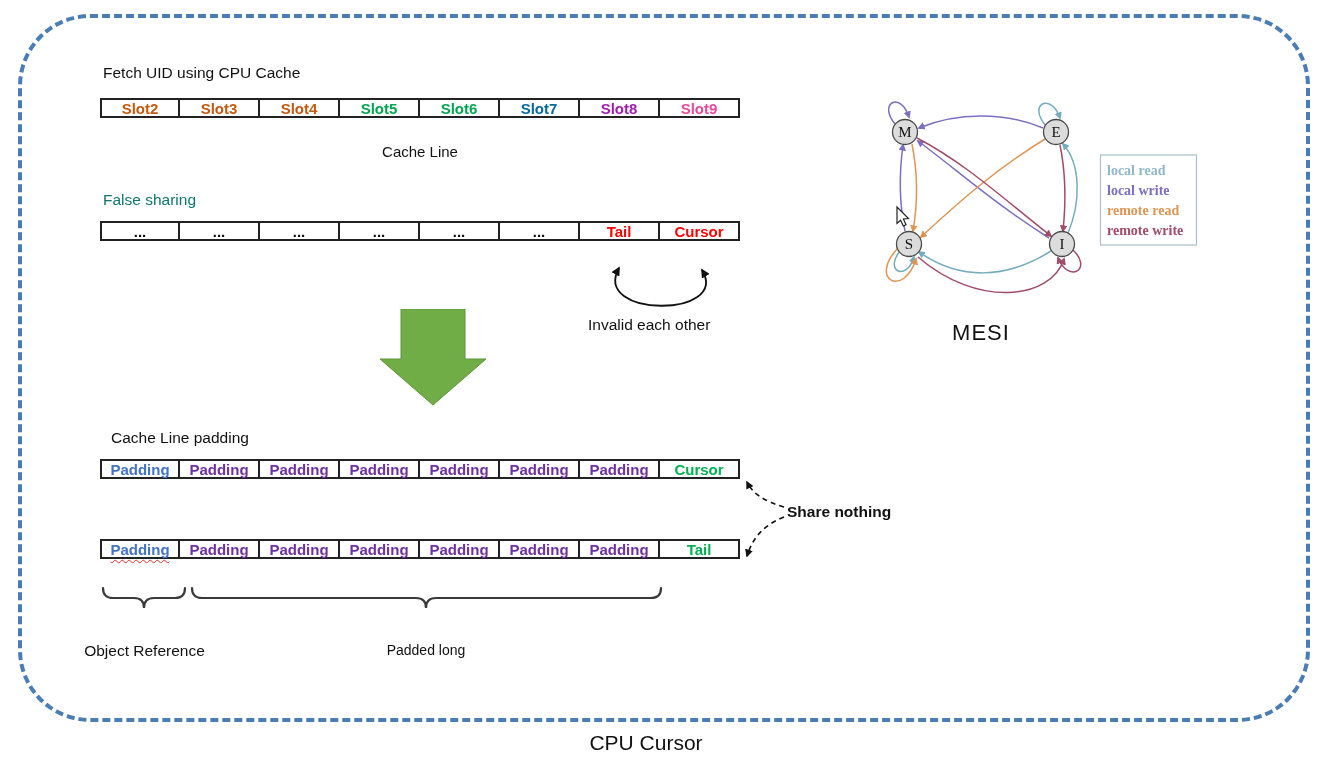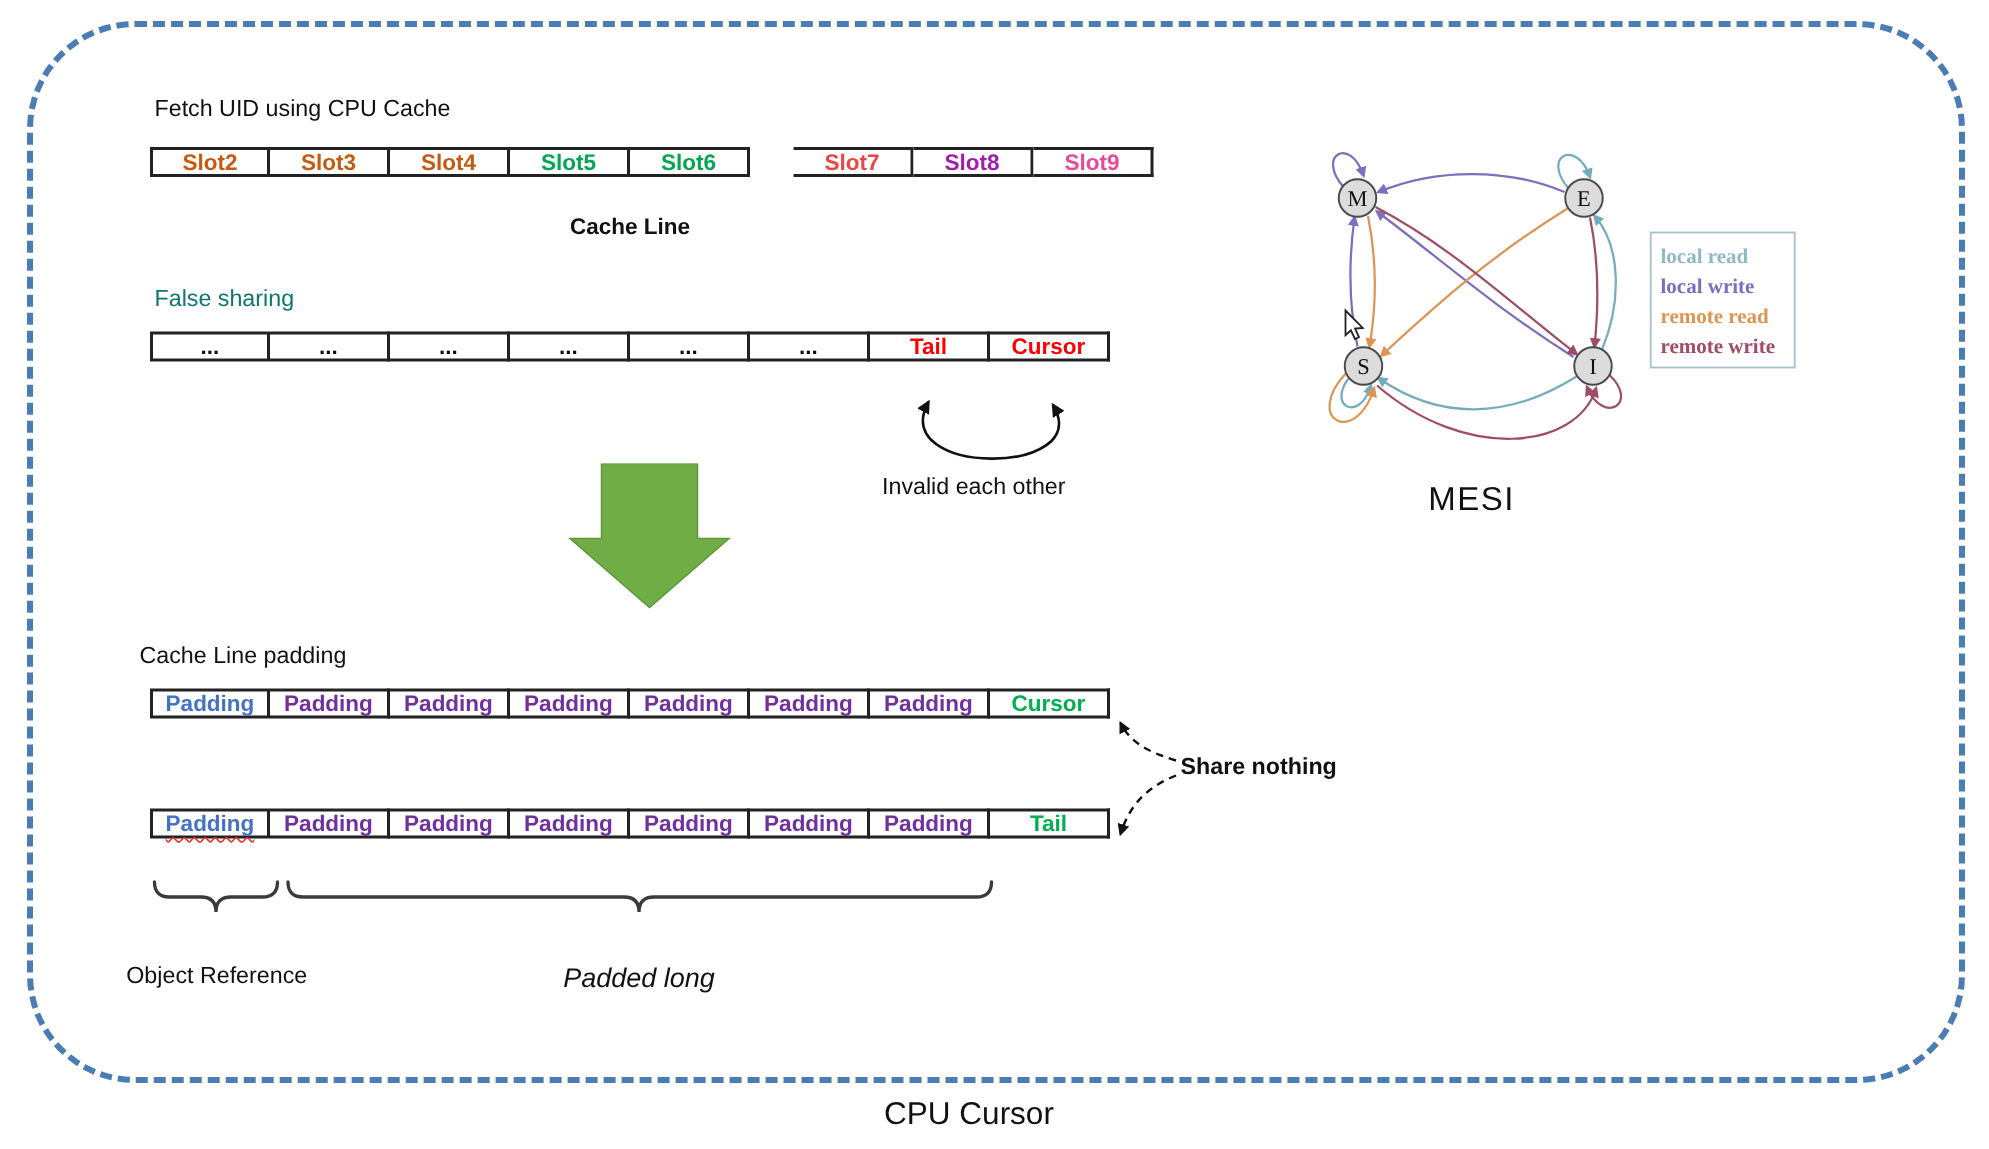--- a/index.html
+++ b/index.html
@@ -34,25 +34,25 @@
   <div class="frame"></div>
 
   <div class="abs heading" style="left:103px; top:64px;">Fetch UID using CPU Cache</div>
 
   <div class="cellrow" style="left:100px; top:98px;">
     <div class="cell" style="color: rgb(197, 90, 17);">Slot2</div>
     <div class="cell" style="color: rgb(197, 90, 17);">Slot3</div>
     <div class="cell" style="color: rgb(197, 90, 17);">Slot4</div>
     <div class="cell" style="color: rgb(0, 166, 81);">Slot5</div>
     <div class="cell" style="color: rgb(0, 166, 81);">Slot6</div>
-    <div class="cell" style="color: #ef4444; margin-left: 29px;">Slot7</div>
+    <div class="cell" style="color: #0369a1;">Slot7</div>
     <div class="cell" style="color: #a21caf;">Slot8</div>
     <div class="cell" style="color: #ec4899;">Slot9</div>
   </div>
-  <div class="caption" style="left:100px; top:143px; width:640px;font-weight:bold;">Cache Line</div>
+  <div class="caption" style="left:100px; top:143px; width:640px;">Cache Line</div>
 
   <div class="abs heading" style="left: 103px; top: 191px; color: #0f766e;">False sharing</div>
 
   <div class="cellrow" style="left:100px; top:221px;">
     <div class="cell" style="color: rgb(17, 17, 17);">...</div>
     <div class="cell" style="color: rgb(17, 17, 17);">...</div>
     <div class="cell" style="color: rgb(17, 17, 17);">...</div>
     <div class="cell" style="color: rgb(17, 17, 17);">...</div>
     <div class="cell" style="color: rgb(17, 17, 17);">...</div>
     <div class="cell" style="color: rgb(17, 17, 17);">...</div>
@@ -67,21 +67,21 @@
       </marker>
     </defs>
     <path d="M 64,10 C 36,60 176,60 147,12" fill="none" stroke="#111" stroke-width="1.8" marker-start="url(#mBlack)" marker-end="url(#mBlack)"></path>
   </svg>
   <div class="annot" style="left:588px; top:316px;">Invalid each other</div>
 
   <svg class="abs" style="left:378px; top:309px;" width="112" height="100">
     <polygon points="23,0 87,0 87,50 108,50 55,96 2,50 23,50" fill="#70AD47" stroke="#5E9638" stroke-width="1"></polygon>
   </svg>
 
-  <div class="abs heading" style="left:93px; top:429px;text-align:center;">Cache Line padding</div>
+  <div class="abs heading" style="left:111px; top:429px;text-align:center;">Cache Line padding</div>
 
   <div class="cellrow" style="left:100px; top:459px;">
     <div class="cell" style="color: rgb(68, 114, 196);">Padding</div>
     <div class="cell" style="color: rgb(112, 48, 160);">Padding</div>
     <div class="cell" style="color: rgb(112, 48, 160);">Padding</div>
     <div class="cell" style="color: rgb(112, 48, 160);">Padding</div>
     <div class="cell" style="color: rgb(112, 48, 160);">Padding</div>
     <div class="cell" style="color: rgb(112, 48, 160);">Padding</div>
     <div class="cell" style="color: rgb(112, 48, 160);">Padding</div>
     <div class="cell" style="color: rgb(0, 176, 80);">Cursor</div>
@@ -107,21 +107,21 @@
     <path d="M 46,52 C 26,46 15,39 9,27" fill="none" stroke="#111" stroke-width="1.6" stroke-dasharray="5 4" marker-end="url(#mBlackSm)"></path>
     <path d="M 46,62 C 26,70 15,82 9,101" fill="none" stroke="#111" stroke-width="1.6" stroke-dasharray="5 4" marker-end="url(#mBlackSm)"></path>
   </svg>
   <div class="annot" style="left:787px; top:503px; font-weight:600;">Share nothing</div>
 
   <svg class="abs" style="left:95px; top:584px;" width="580" height="42">
     <path d="M 8,4 Q 8,14 18,14 L 39,14 Q 49,14 49,24 Q 49,14 59,14 L 80,14 Q 90,14 90,4" fill="none" stroke="#3a3a3a" stroke-width="2.2" stroke-linecap="round"></path>
     <path d="M 97,4 Q 97,14 107,14 L 321,14 Q 331,14 331,24 Q 331,14 341,14 L 556,14 Q 566,14 566,4" fill="none" stroke="#3a3a3a" stroke-width="2.2" stroke-linecap="round"></path>
   </svg>
   <div class="caption" style="left:62px; top:642px; width:165px; font-size:15.5px;">Object Reference</div>
-  <div class="caption" style="left:346px; top:642px; width:160px; font-size:18px;font-style:italic;">Padded long</div>
+  <div class="caption" style="left:346px; top:642px; width:160px; font-size:14px;">Padded long</div>
 
   <svg class="abs" style="left:855px; top:52px;" width="370" height="310">
     <defs>
       <marker id="aTeal" viewBox="0 0 8 8" refX="6" refY="4" markerWidth="7.5" markerHeight="7.5" orient="auto" markerUnits="userSpaceOnUse">
           <path d="M0,0 L8,4 L0,8 Z" fill="#74ACBE"></path>
         </marker>
       <marker id="aPurple" viewBox="0 0 8 8" refX="6" refY="4" markerWidth="7.5" markerHeight="7.5" orient="auto" markerUnits="userSpaceOnUse">
           <path d="M0,0 L8,4 L0,8 Z" fill="#7D6EC0"></path>
         </marker>
       <marker id="aOrange" viewBox="0 0 8 8" refX="6" refY="4" markerWidth="7.5" markerHeight="7.5" orient="auto" markerUnits="userSpaceOnUse">

